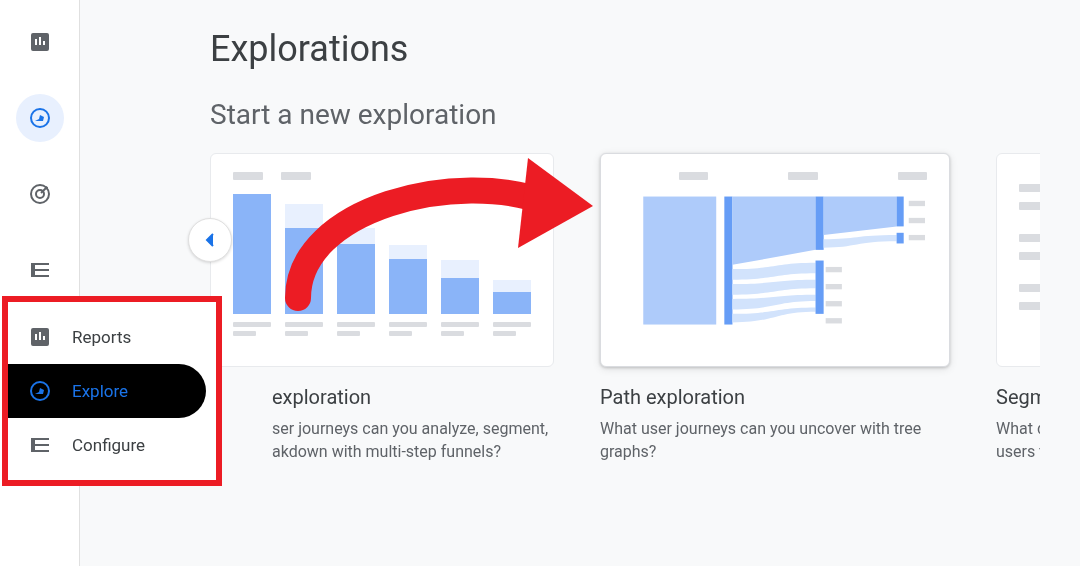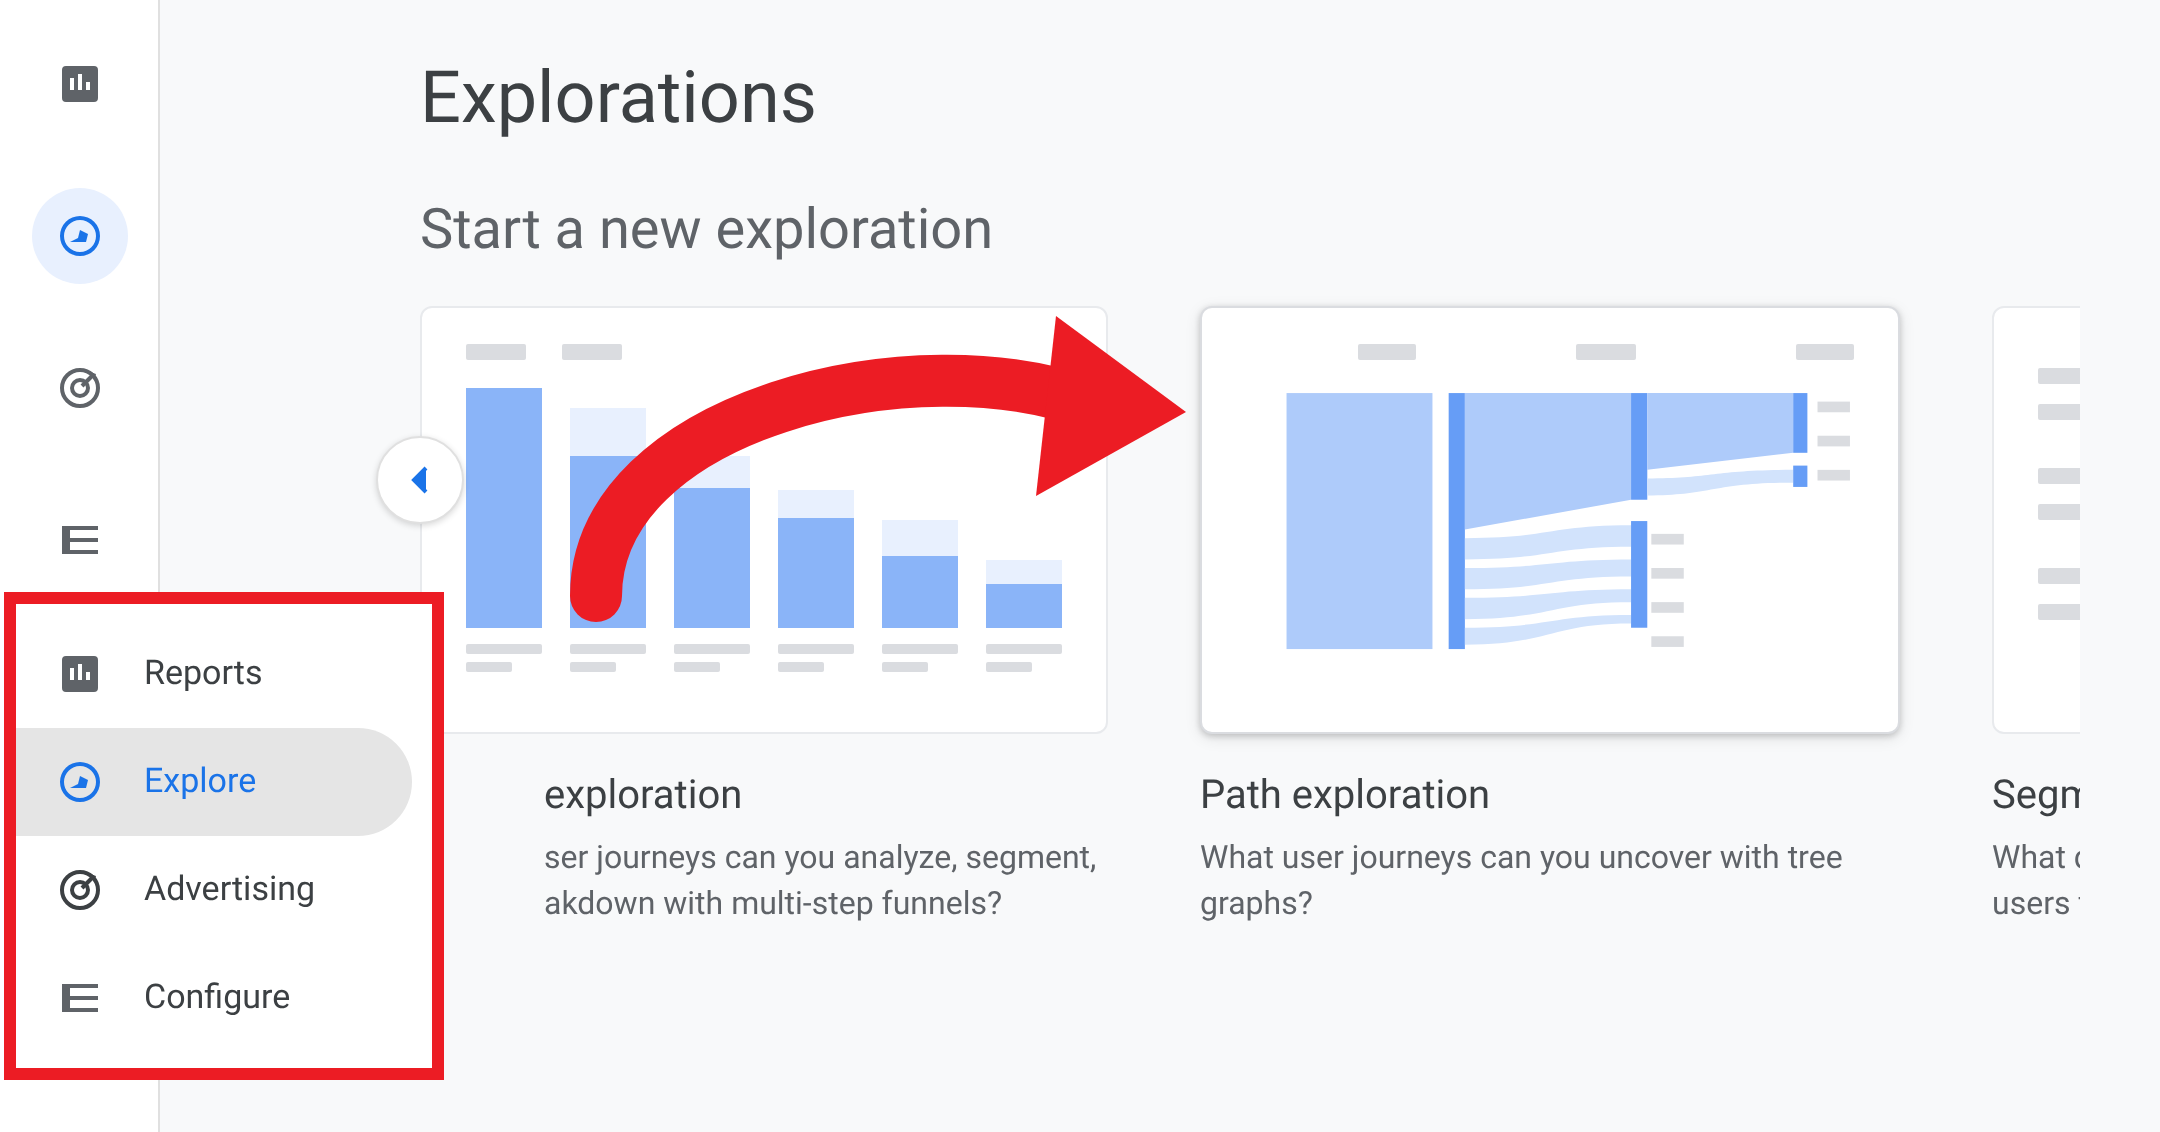--- a/index.html
+++ b/index.html
@@ -134,21 +134,21 @@
       padding: 8px 0;
       z-index:50;
     }
     .nav-popup-item {
       display:flex; align-items:center; gap:20px;
       height:54px; padding:0 20px;
       font-size:17px; color:#3c4043;
       cursor:pointer;
     }
     .nav-popup-item.selected {
-      background:#e5e5e5;
+      background:#000000;
       color:#1a73e8;
       border-radius:0 27px 27px 0;
       margin-right:10px;
     }
     .nav-popup-item svg { width:24px; height:24px; fill:#5f6368; }
     .nav-popup-item.selected svg { fill:#1a73e8; }
 
     
     .arrow-annot {
       position:absolute; left:278px; top:148px;
@@ -320,29 +320,20 @@
   </div>
   <div class="nav-popup-item selected">
     <svg viewBox="0 0 24 24">
         <path d="M12 2a10 10 0 1 0 .001 20.001A10 10 0 0 0 12 2zm0 18a8 8 0 1 1 0-16 8 8 0 0 1 0 16z"></path>
         <path d="M7 15l4-2 1-4 4 2-1 4z"></path>
       </svg>
     <span>Explore</span>
   </div>
   <div class="nav-popup-item">
     <svg viewBox="0 0 24 24">
-        <circle cx="12" cy="12" r="9" fill="none" stroke="currentColor" stroke-width="2"></circle>
-        <circle cx="12" cy="12" r="4" fill="none" stroke="currentColor" stroke-width="2"></circle>
-        <path d="M13 11l6-6" stroke="currentColor" stroke-width="2" fill="none"></path>
-        <path d="M17 4l3 1-1 3" fill="currentColor"></path>
-      </svg>
-    <span>Advertising</span>
-  </div>
-  <div class="nav-popup-item">
-    <svg viewBox="0 0 24 24">
         <path d="M3 5h18v2H3zm0 6h18v2H3zm0 6h18v2H3z"></path>
         <path d="M3 5h4v14H3z"></path>
       </svg>
     <span>Configure</span>
   </div>
 </div>
 
 <svg class="arrow-annot" viewBox="0 0 320 170">
   <path d="M20 150 C 20 60, 180 20, 270 55" stroke="#ec1c24" stroke-width="26" fill="none" stroke-linecap="round"></path>
   <path d="M250 10 L315 58 L240 100 Z" fill="#ec1c24"></path>

